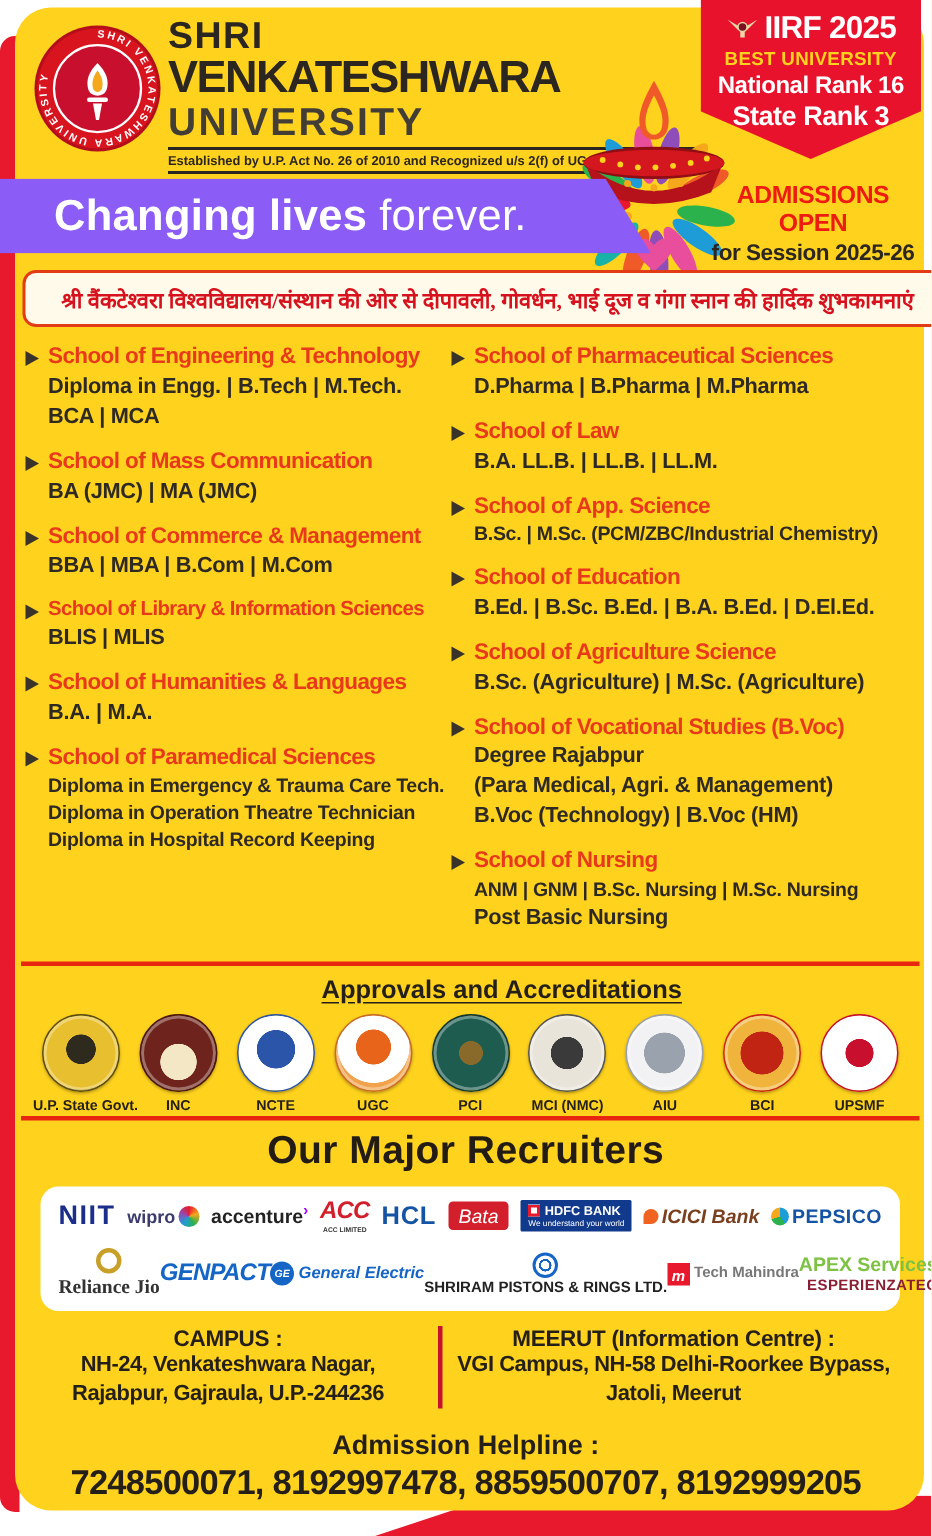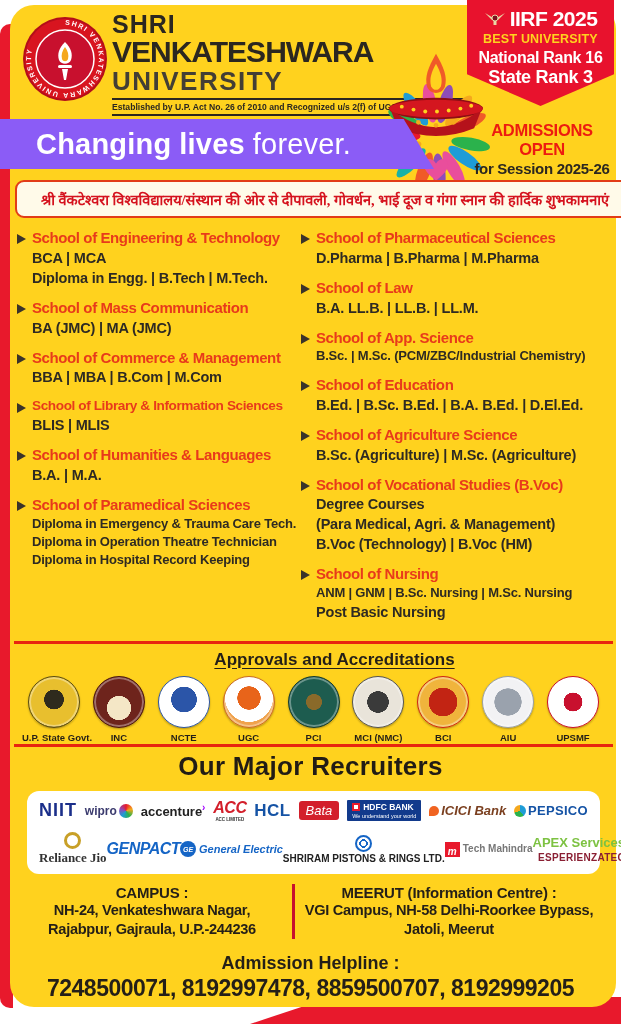--- a/index.html
+++ b/index.html
@@ -265,22 +265,22 @@
 
   <div class="greeting">श्री वैंकटेश्वरा विश्वविद्यालय/संस्थान की ओर से दीपावली, गोवर्धन, भाई दूज व गंगा स्नान की हार्दिक शुभकामनाएं</div>
 
   <div class="schools">
     <div class="col-left">
       <div class="school">
         <div class="sch-head">
             <span class="tri"></span>
           <span class="sch-title">School of Engineering &amp; Technology</span>
           </div>
+        <div class="courses">Diploma in Engg. | B.Tech | M.Tech.</div>
         <div class="courses">BCA | MCA</div>
-        <div class="courses">Diploma in Engg. | B.Tech | M.Tech.</div>
       </div>
       <div class="school">
         <div class="sch-head">
             <span class="tri"></span>
           <span class="sch-title">School of Mass Communication</span>
           </div>
         <div class="courses">BA (JMC) | MA (JMC)</div>
       </div>
       <div class="school">
         <div class="sch-head">
@@ -347,21 +347,21 @@
             <span class="tri"></span>
           <span class="sch-title">School of Agriculture Science</span>
           </div>
         <div class="courses">B.Sc. (Agriculture) | M.Sc. (Agriculture)</div>
       </div>
       <div class="school">
         <div class="sch-head">
             <span class="tri"></span>
           <span class="sch-title">School of Vocational Studies (B.Voc)</span>
           </div>
-        <div class="courses">Degree Courses</div>
+        <div class="courses">Degree Rajabpur</div>
         <div class="courses">(Para Medical, Agri. &amp; Management)</div>
         <div class="courses">B.Voc (Technology)  |  B.Voc (HM)</div>
       </div>
       <div class="school">
         <div class="sch-head">
             <span class="tri"></span>
           <span class="sch-title">School of Nursing</span>
           </div>
         <div class="courses c-sm">ANM | GNM | B.Sc. Nursing | M.Sc. Nursing</div>
         <div class="courses">Post Basic Nursing</div>
@@ -391,26 +391,26 @@
     </div>
     <div class="ap-item">
       <div class="ap-logo ap-5"></div>
       <div class="ap-label">PCI</div>
     </div>
     <div class="ap-item">
       <div class="ap-logo ap-6"></div>
       <div class="ap-label">MCI (NMC)</div>
     </div>
     <div class="ap-item">
+      <div class="ap-logo ap-7"></div>
+      <div class="ap-label">AIU</div>
+    </div>
+    <div class="ap-item">
       <div class="ap-logo ap-8"></div>
       <div class="ap-label">BCI</div>
-    </div>
-    <div class="ap-item">
-      <div class="ap-logo ap-7"></div>
-      <div class="ap-label">AIU</div>
     </div>
     <div class="ap-item">
       <div class="ap-logo ap-9"></div>
       <div class="ap-label">UPSMF</div>
     </div>
   </div>
 
   <div class="rule r2"></div>
 
   <div class="rec-title">Our Major Recruiters</div>

